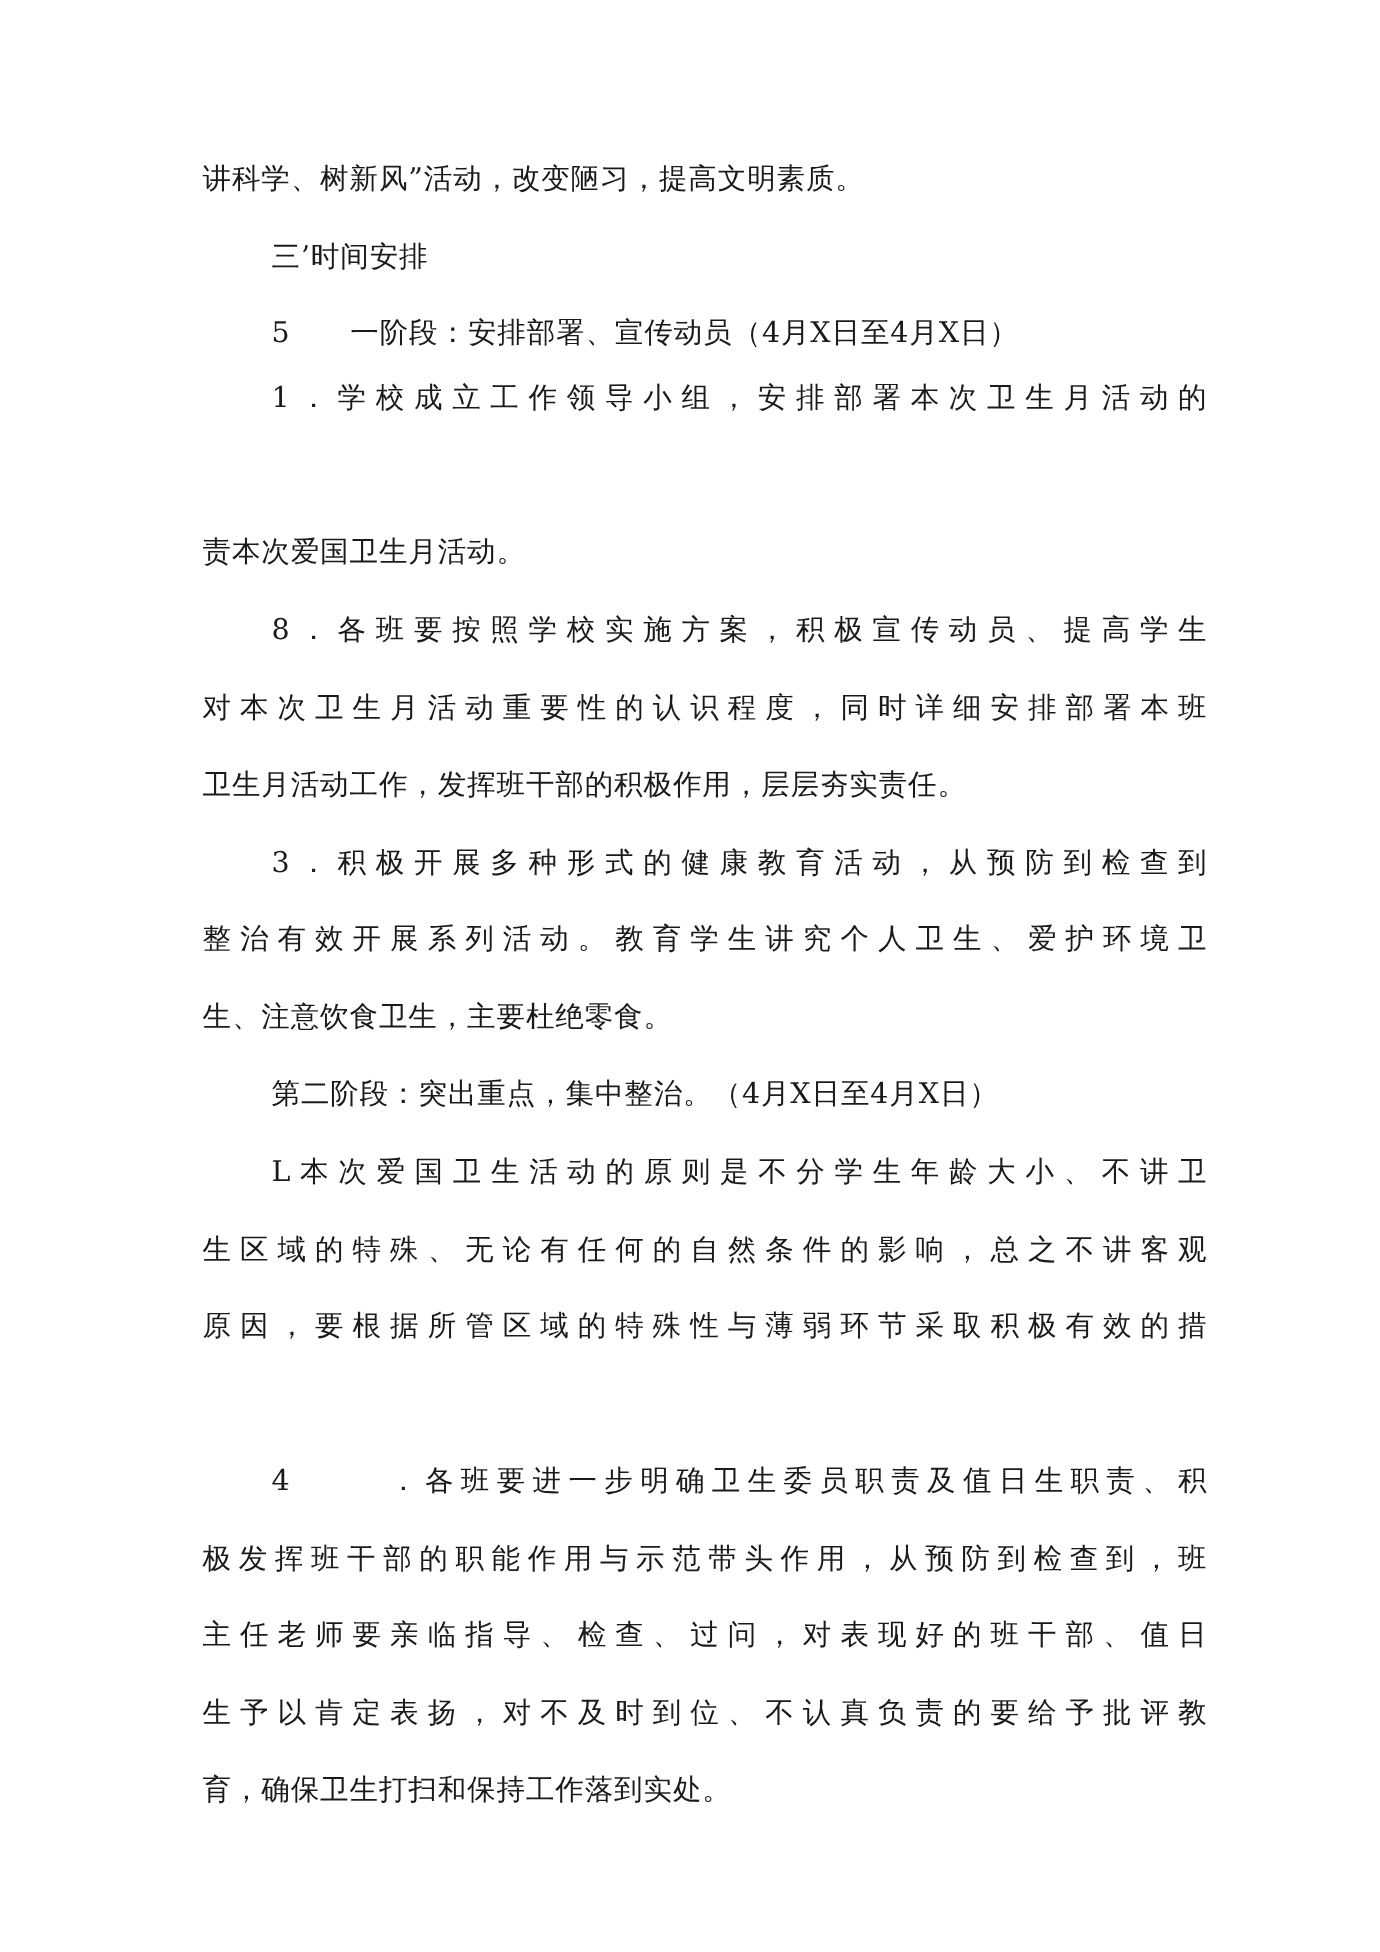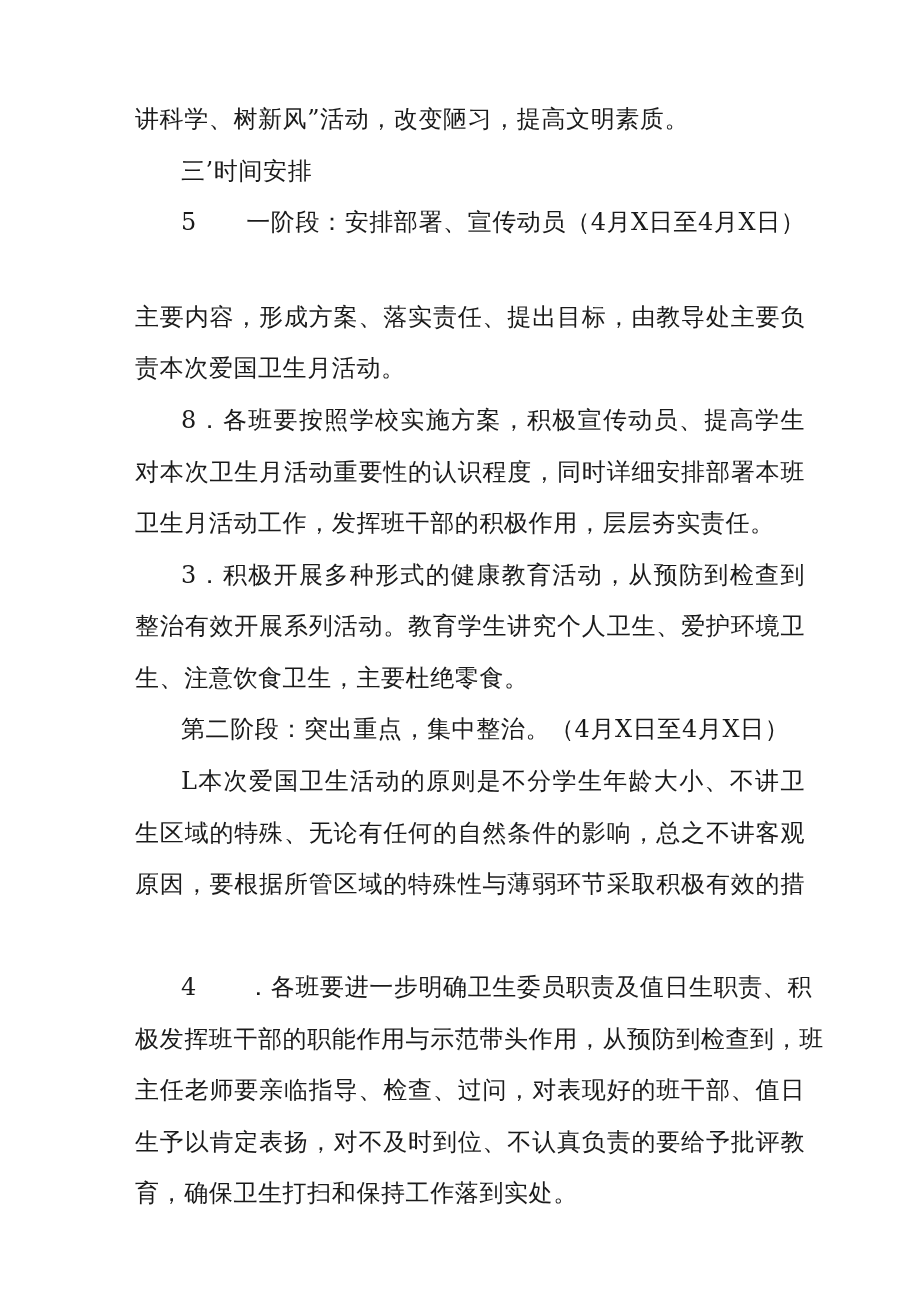--- a/index.html
+++ b/index.html
@@ -21,40 +21,40 @@
       top: 0;
       width: 920px;
       height: 1301px;
       background: #ffffff;
     }
     .line {
       position: absolute;
       left: 135px;
       width: 670px;
       height: 30px;
-      font-size: 24px;
+      font-size: 19px;
       line-height: 30px;
       white-space: nowrap;
       letter-spacing: 0.6px;
     }
     .indent { left: 181px; width: 624px; }
     .justify {
       text-align: justify;
       text-align-last: justify;
     }
   </style>
 </head>
 <body>
 
 <div class="page">
   <div class="line" style="top:104px">讲科学、树新风”活动，改变陋习，提高文明素质。</div>
   <div class="line indent" style="top:156px">三’时间安排</div>
   <div class="line indent" style="top:207px; white-space:pre">5      一阶段：安排部署、宣传动员（4月X日至4月X日）</div>
 
-  <div class="line justify" style="top:302px">主要内容，形成方案、落实责任、提出目标，由教导处主要负</div>
+  <div class="line indent justify" style="top:250px">1．学校成立工作领导小组，安排部署本次卫生月活动的</div>
   <div class="line" style="top:353px">责本次爱国卫生月活动。</div>
 
   <div class="line indent justify" style="top:405px">8．各班要按照学校实施方案，积极宣传动员、提高学生</div>
   <div class="line" style="top:508px">卫生月活动工作，发挥班干部的积极作用，层层夯实责任。</div>
   <div class="line justify" style="top:457px">对本次卫生月活动重要性的认识程度，同时详细安排部署本班</div>
 
   <div class="line indent justify" style="top:560px">3．积极开展多种形式的健康教育活动，从预防到检查到</div>
   <div class="line justify" style="top:611px">整治有效开展系列活动。教育学生讲究个人卫生、爱护环境卫</div>
   <div class="line" style="top:663px">生、注意饮食卫生，主要杜绝零食。</div>
 

